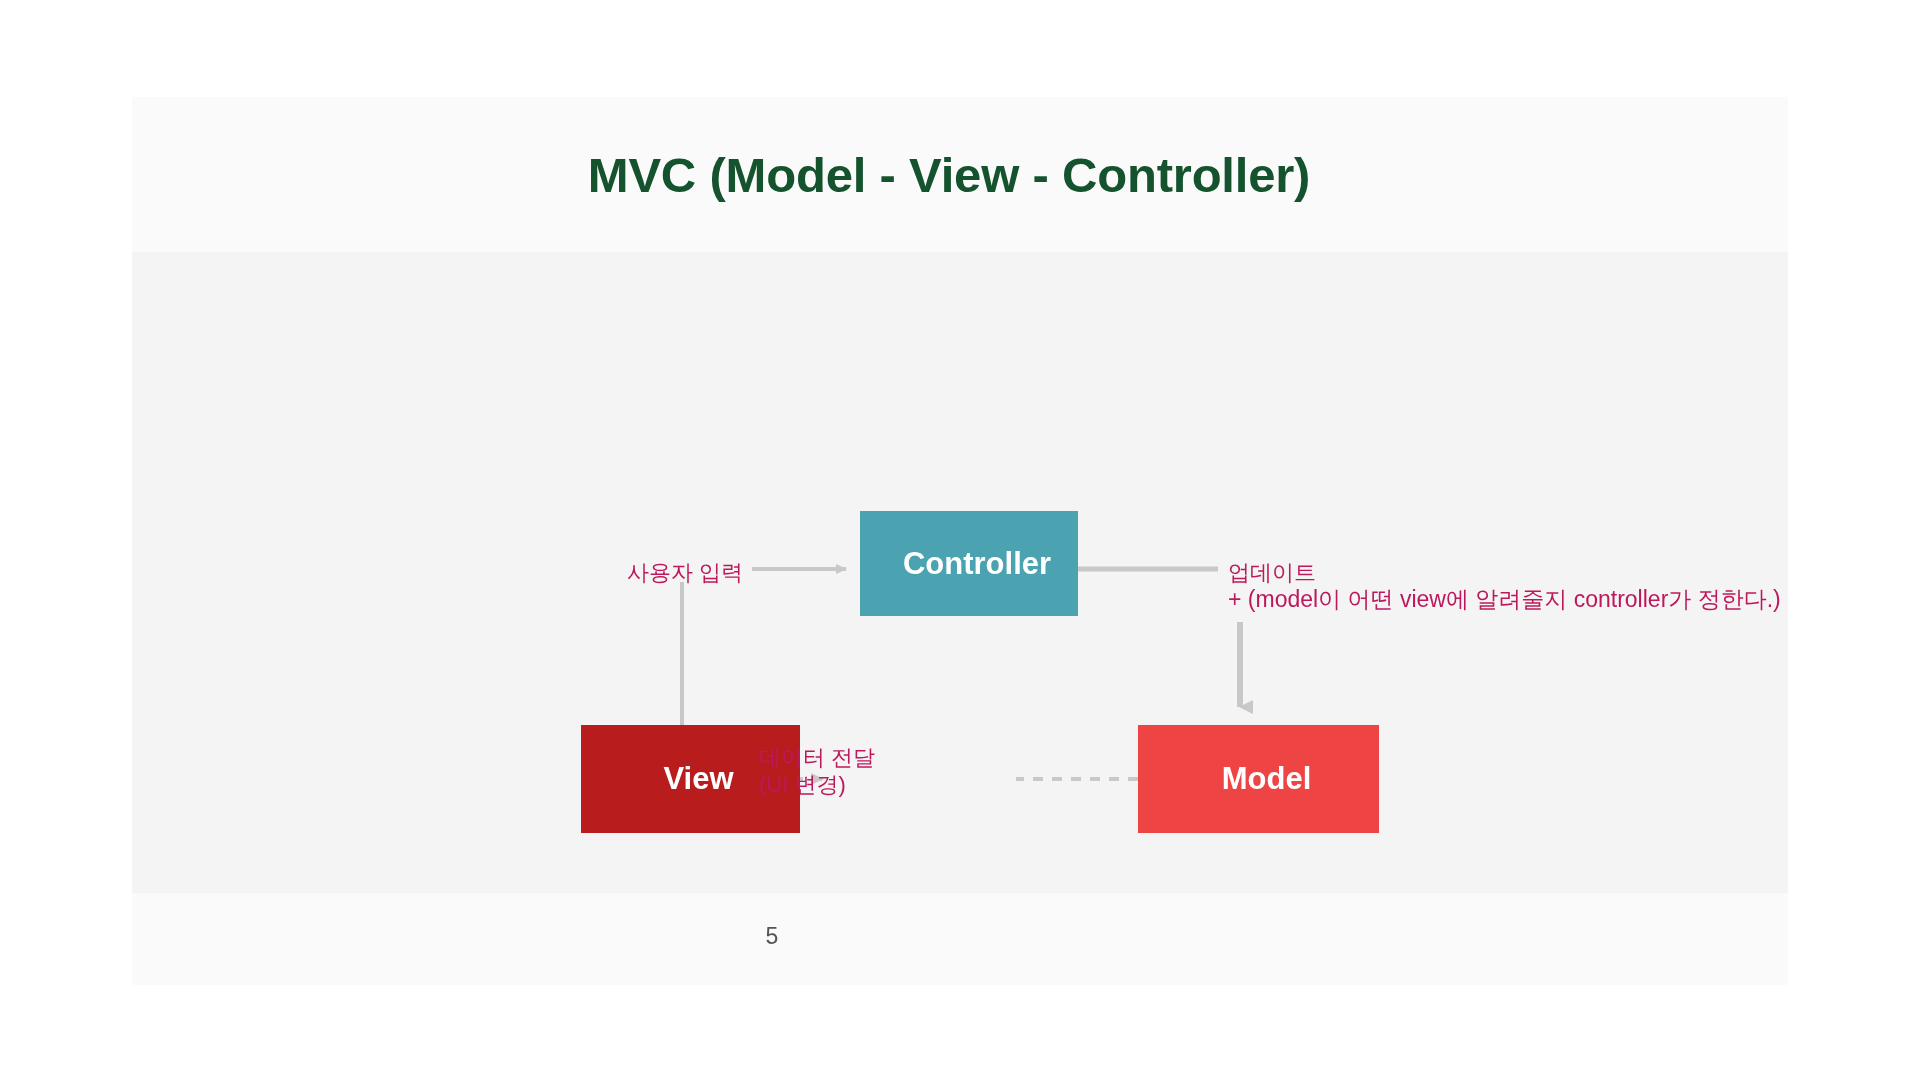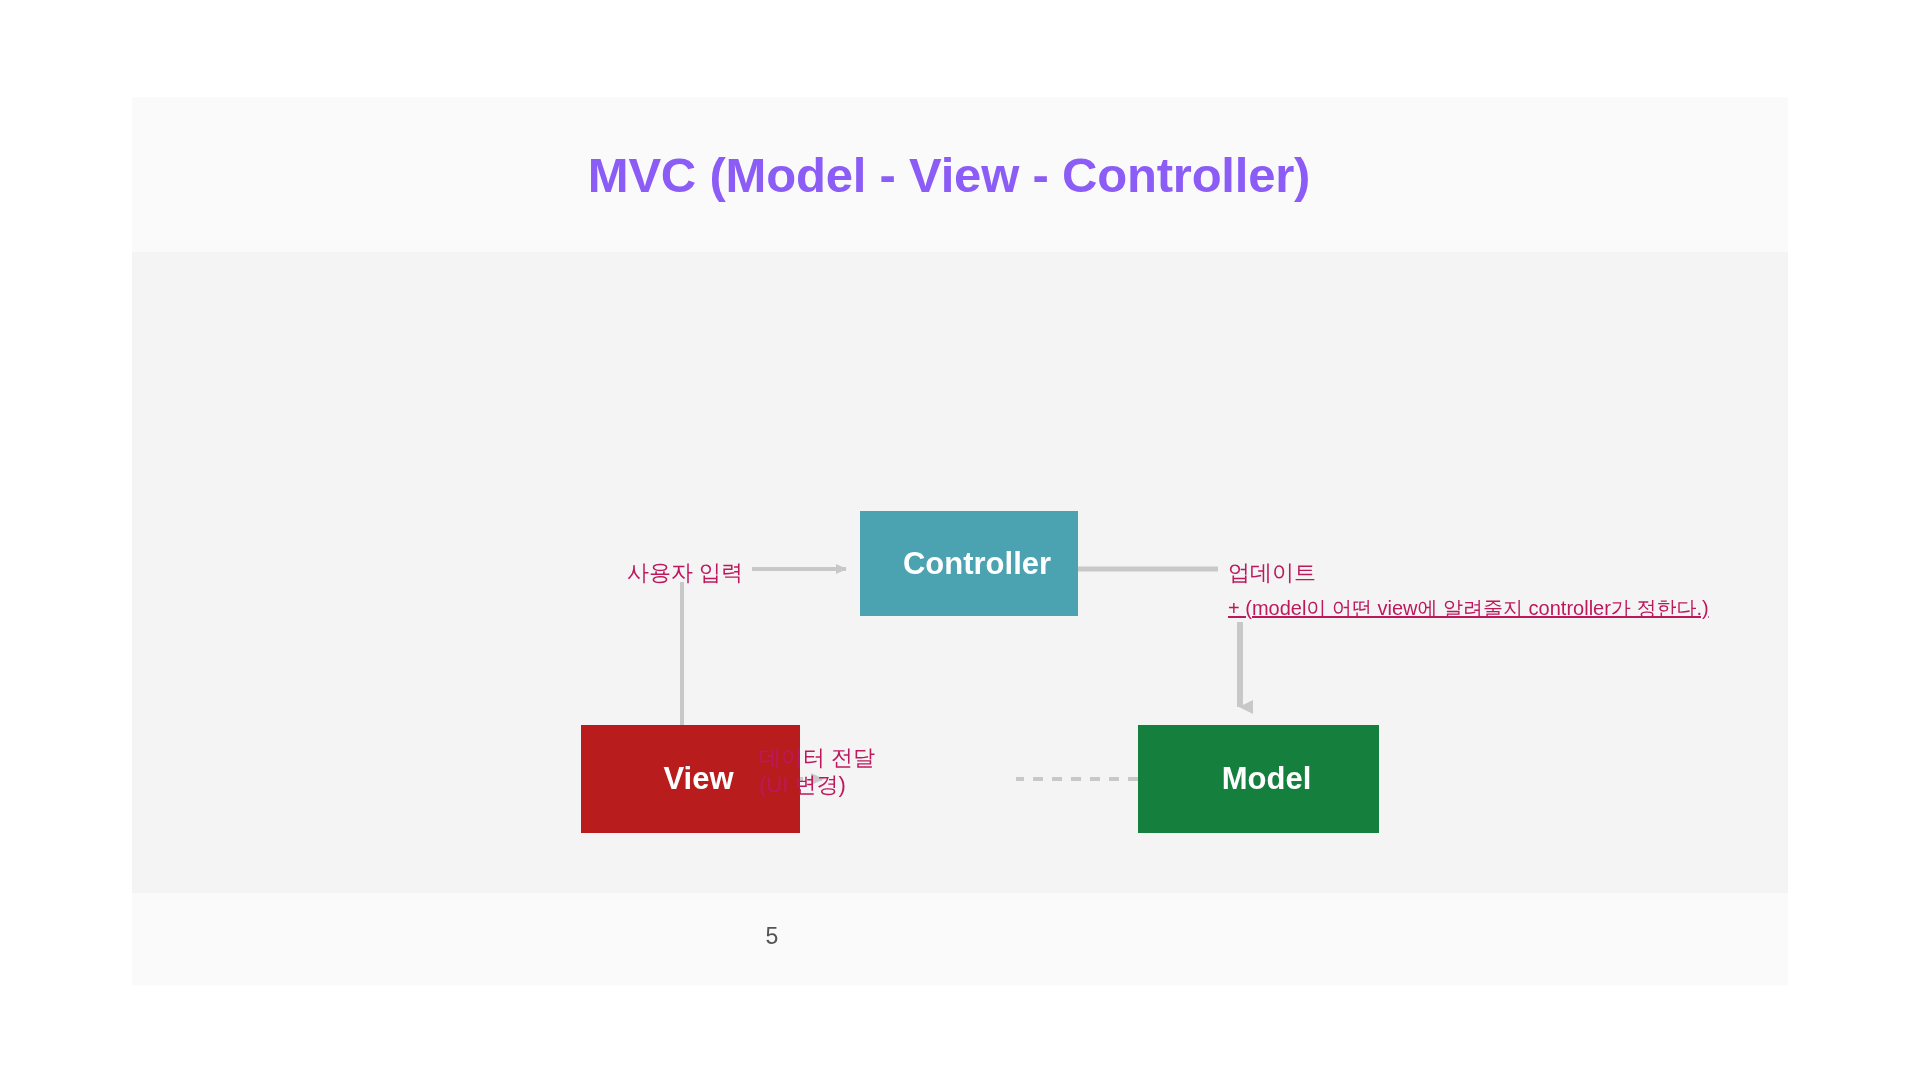--- a/index.html
+++ b/index.html
@@ -29,21 +29,21 @@
     height: 155px;
     background: #fafafa;
     display: flex;
     align-items: center;
     justify-content: center;
   }
 
   #slide-title {
     font-size: 49px;
     font-weight: bold;
-    color: #8b5cf6;
+    color: #14532d;
     letter-spacing: -0.2px;
     white-space: nowrap;
     transform: translateX(-11px);
   }
 
   #slide-body {
     position: absolute;
     left: 0;
     top: 155px;
     width: 1656px;
@@ -104,21 +104,21 @@
     width: 203px;
     height: 108px;
     background: #b91c1c;
   }
 
   #node-model {
     left: 1006px;
     top: 473px;
     width: 225px;
     height: 108px;
-    background: #15803d;
+    background: #ef4444;
   }
 
   .edge-label {
     position: absolute;
     color: #be185d;
     font-size: 22px;
     white-space: nowrap;
   }
 
   #label-user-input {
@@ -126,23 +126,22 @@
     top: 306px;
   }
 
   #label-update {
     left: 1096px;
     top: 306px;
   }
 
   #label-update-note {
     left: 1096px;
-    top: 343px;
-    font-size: 20px;
-    text-decoration: underline;
+    top: 332px;
+    font-size: 23px;
   }
 
   #label-data-transfer {
     left: 627px;
     top: 485px;
     margin-top: 6px;
   }
 
   #label-ui-change {
     left: 627px;

